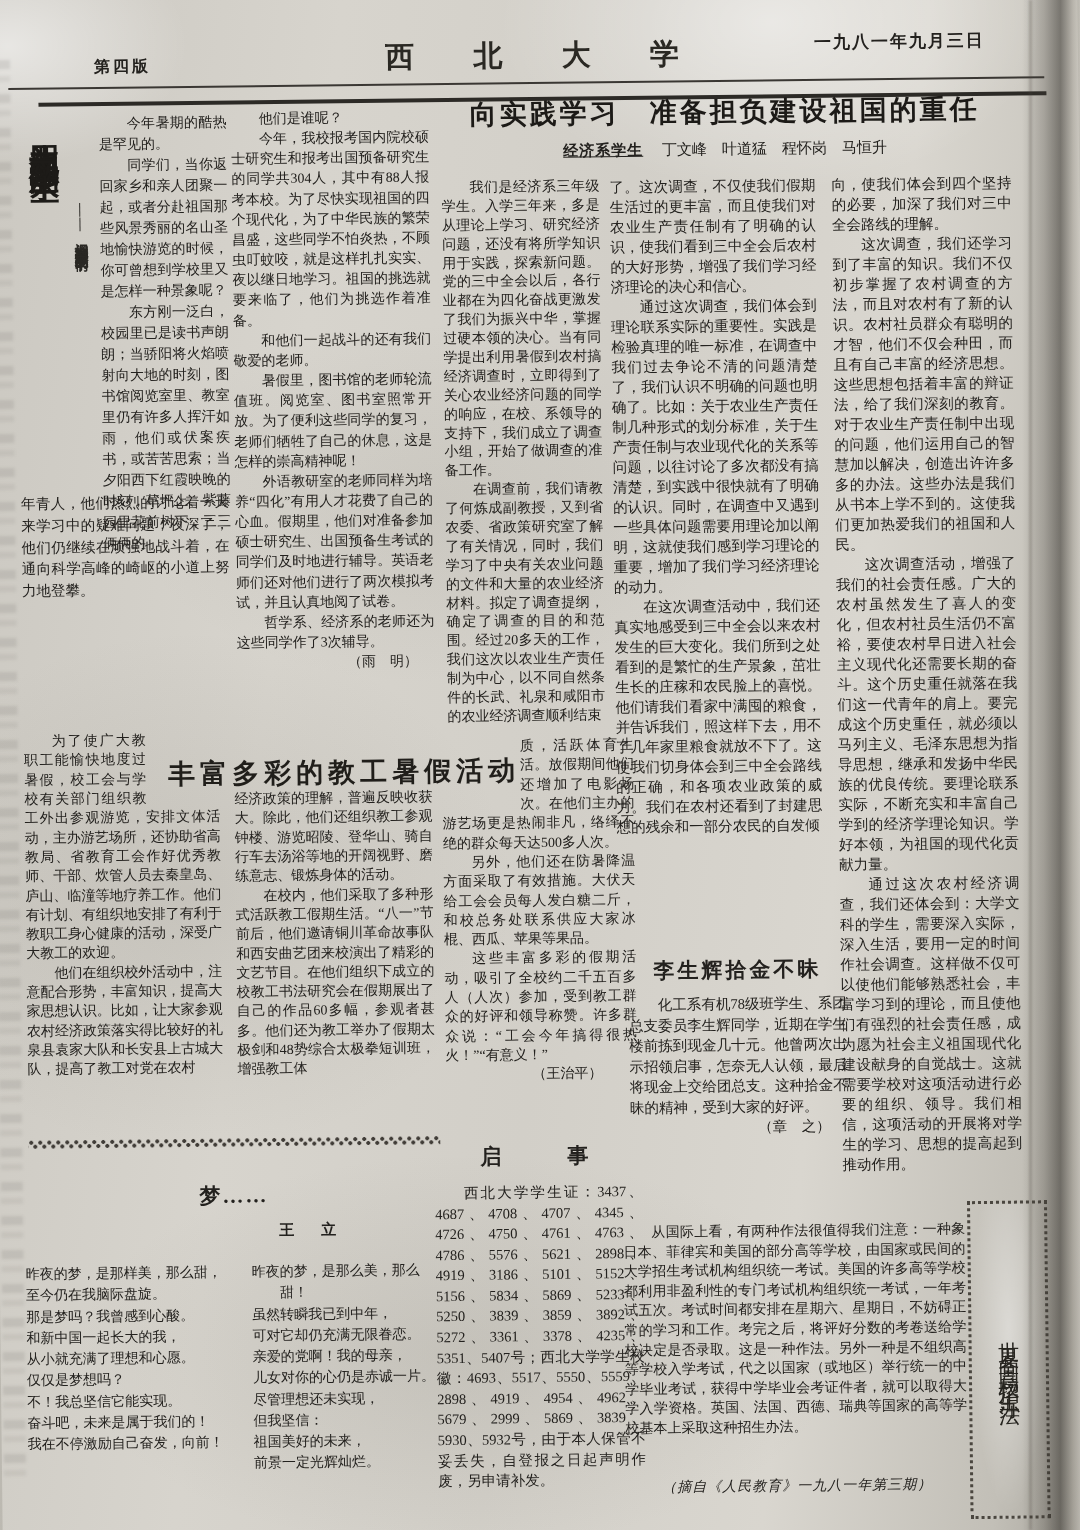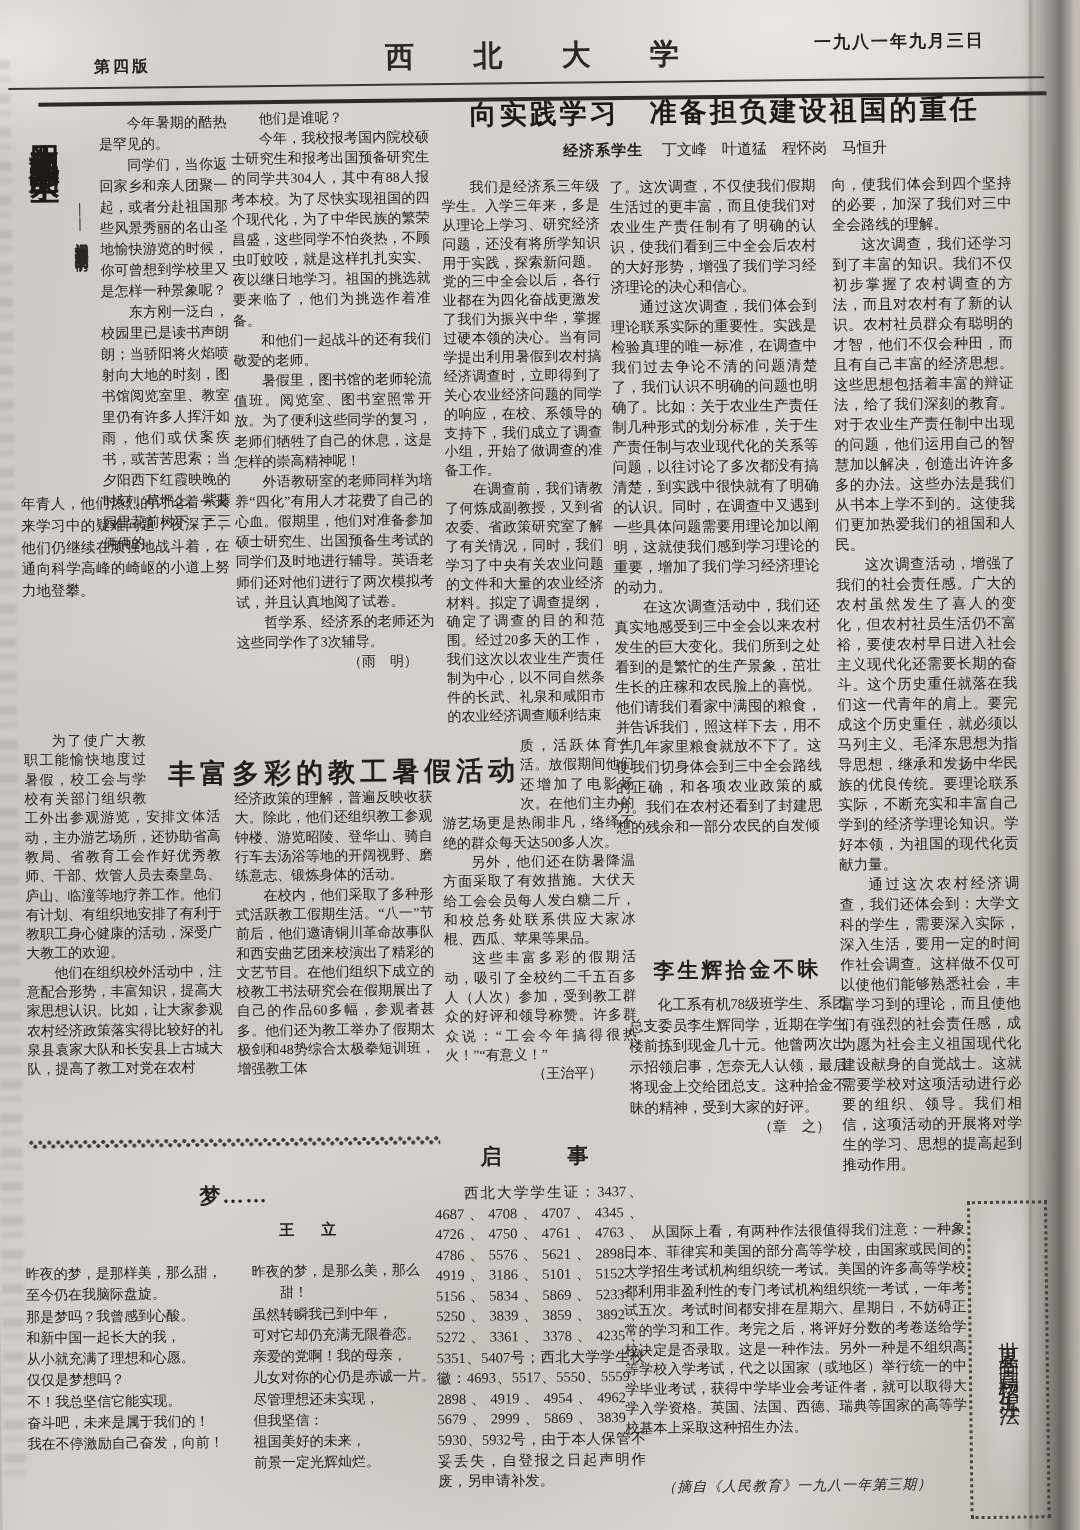--- a/index.html
+++ b/index.html
@@ -34,21 +34,21 @@
   .ind{text-indent:2em;}
   .col{overflow:hidden;}
   .sig{text-align:right;padding-right:1.2em;}
 
   .vert{writing-mode:vertical-rl;}
   .vtitle{font-size:30px;font-weight:bold;letter-spacing:3px;color:#1d1b18;}
   .vsub{font-size:13.5px;font-weight:bold;letter-spacing:1px;color:#2a2824;}
 
   .headline-main{left:0;right:0;top:6px;text-align:center;font-size:27px;font-weight:bold;letter-spacing:3px;color:#1c1a17;}
   .byline{left:0;right:0;top:52px;text-align:center;font-size:15px;}
-  .byline b{letter-spacing:1px;}
+  .byline b{letter-spacing:1px;text-decoration:underline;}
 
   .headline-staff{font-size:27px;font-weight:bold;letter-spacing:5px;color:#201e1a;white-space:nowrap;}
   .subhead{text-align:center;font-size:21px;font-weight:bold;letter-spacing:3px;}
 
   .orn{background-image:
       radial-gradient(circle at 3px 3px,#403c37 1.7px,transparent 2.2px),
       radial-gradient(circle at 3px 3px,#403c37 1.7px,transparent 2.2px);
     background-size:9px 11px,9px 11px;background-position:0 0,4px 4px;height:11px;}
 
   .worldbox{border:3px dotted #4a463f;display:flex;align-items:center;justify-content:center;

